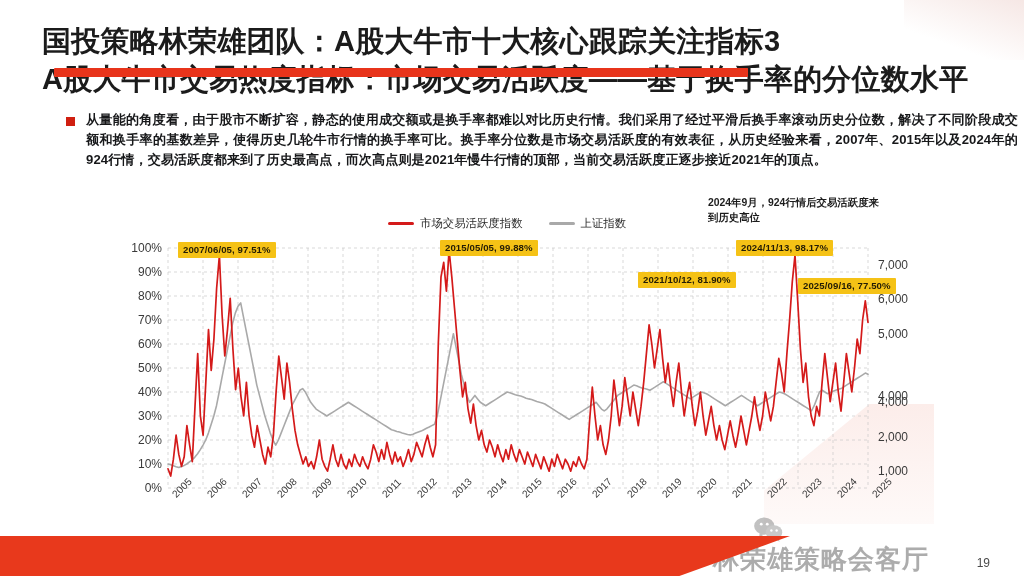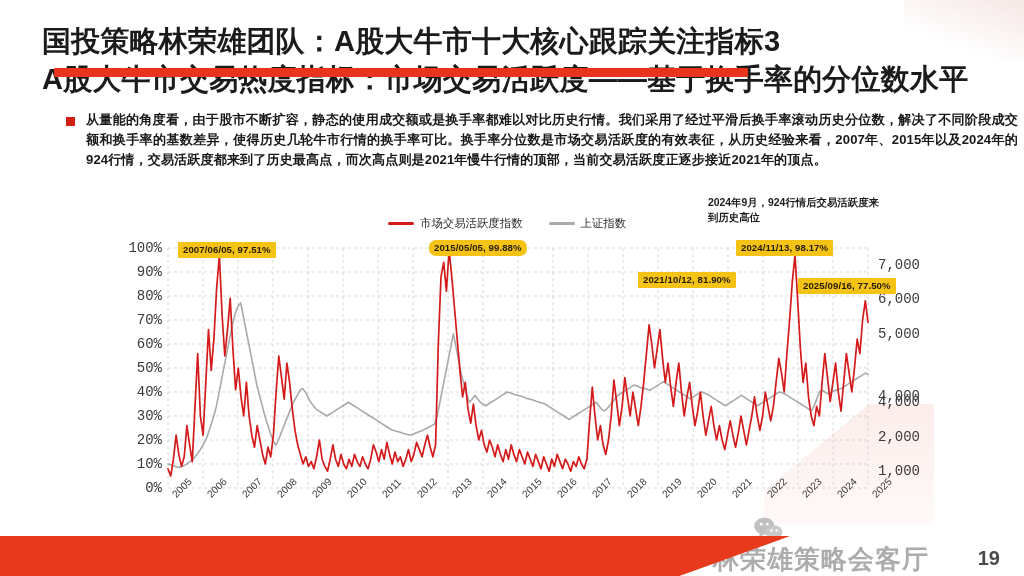--- a/index.html
+++ b/index.html
@@ -58,21 +58,21 @@
   .legend-item{display:flex;align-items:center;gap:6px;white-space:nowrap;}
   .legend-swatch{display:inline-block;width:26px;height:3px;border-radius:2px;}
 
   .plot{position:absolute;left:48px;top:52px;width:700px;height:240px;}
   .plot svg{display:block;width:100%;height:100%;overflow:visible;}
 
   .y-left{position:absolute;left:0px;top:52px;width:42px;height:240px;}
   .y-right{position:absolute;left:752px;top:52px;width:56px;height:240px;}
   .ytick{
     position:absolute;right:0;transform:translateY(-50%);
-    font-size:14px;color:#3a3a3a;white-space:nowrap;font-family:Liberation Mono, monospace;
+    font-size:12px;color:#3a3a3a;white-space:nowrap;
   }
   .y-right .ytick{right:auto;left:6px;}
 
   .x-axis{position:absolute;left:48px;top:296px;width:700px;height:44px;}
   .xtick{
     position:absolute;top:0;font-size:10.2px;color:#3a3a3a;
     transform:rotate(-45deg);transform-origin:left top;white-space:nowrap;
   }
 
   .ann{
@@ -92,21 +92,21 @@
   
   .footer-bar{
     position:absolute;left:0;bottom:0;width:790px;height:40px;background:#e8391c;
     clip-path:polygon(0 0,100% 0,86% 100%,0 100%);
   }
   .footer-text{
     position:absolute;left:42px;bottom:11px;font-size:13.4px;font-weight:bold;
     color:#1d1d1d;letter-spacing:.3px;white-space:nowrap;
   }
   .page-num{
-    position:absolute;right:24px;bottom:6px;font-size:20px;color:#4a4a4a;font-weight:bold;
+    position:absolute;right:34px;bottom:6px;font-size:12px;color:#4a4a4a;font-weight:normal;
   }
 </style>
 </head>
 <body>
 
 <div class="slide">
 
   <div class="corner-tr"></div>
   <div class="ghost-mark"></div>
 
@@ -219,21 +219,21 @@
         <div class="xtick" style="left: 527px;">2020</div>
         <div class="xtick" style="left: 562px;">2021</div>
         <div class="xtick" style="left: 597px;">2022</div>
         <div class="xtick" style="left: 632px;">2023</div>
         <div class="xtick" style="left: 667px;">2024</div>
         <div class="xtick" style="left: 702px;">2025</div>
       </div>
 
     <div id="ann-layer">
         <div class="ann" style="left: 58px; top: 46px;">2007/06/05, 97.51%</div>
-        <div class="ann" style="left: 309px; top: 44px; border-radius: 7px;">2015/05/05, 99.88%</div>
+        <div class="ann" style="left: 320px; top: 44px;">2015/05/05, 99.88%</div>
         <div class="ann" style="left: 518px; top: 76px;">2021/10/12, 81.90%</div>
         <div class="ann" style="left: 616px; top: 44px;">2024/11/13, 98.17%</div>
         <div class="ann" style="left: 678px; top: 82px;">2025/09/16, 77.50%</div>
       </div>
   </div>
 
   <div class="watermark">
     <svg class="wechat-ico" viewBox="0 0 40 34">
       <ellipse cx="15" cy="13" rx="13.5" ry="11.5" fill="#8d8d8d"></ellipse>
       <polygon points="9,22 8,29 14,24.5" fill="#8d8d8d"></polygon>

